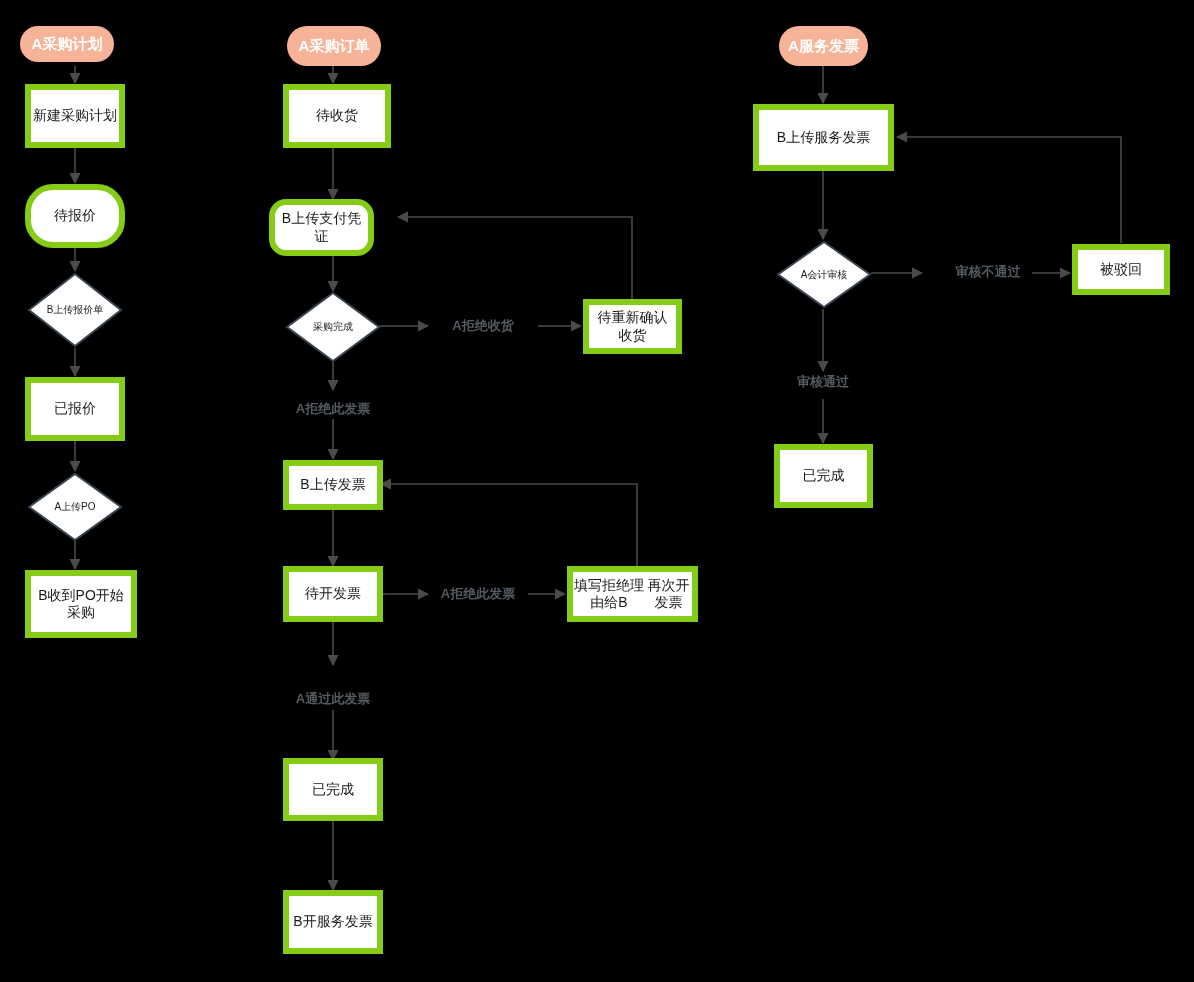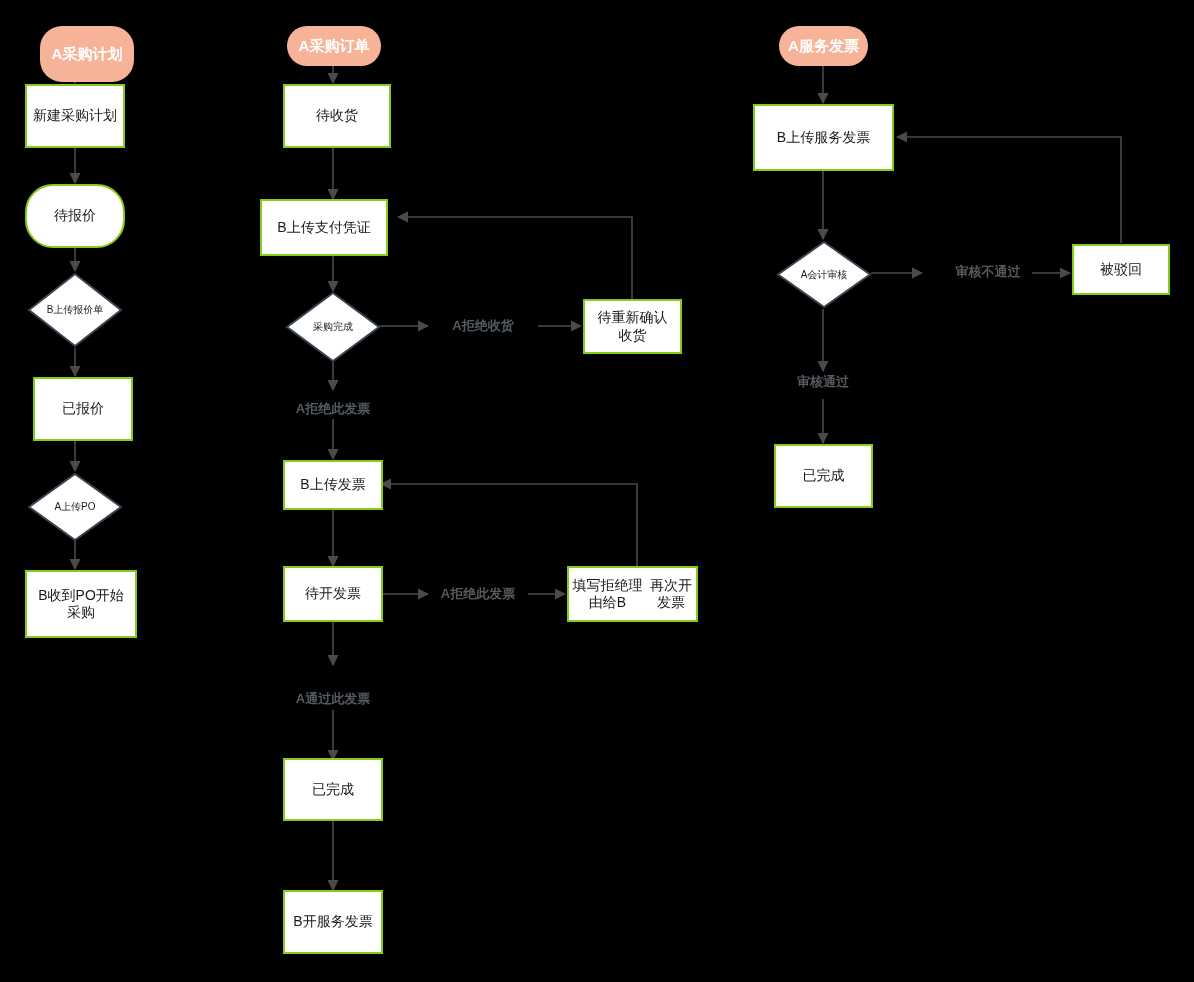--- a/index.html
+++ b/index.html
@@ -27,21 +27,21 @@
     position: absolute;
     box-sizing: border-box;
     display: flex;
     align-items: center;
     justify-content: center;
     text-align: center;
     line-height: 1.25;
   }
   .node.process {
     background: #ffffff;
-    border: 2px solid #84cc16;
+    border: 6px solid #84cc16;
     color: #1a1a1a;
     font-size: 14px;
   }
   .node.start {
     background: #f7b398;
     border: none;
     border-radius: 22px;
     color: #ffffff;
     font-size: 15px;
     font-weight: 600;
@@ -127,52 +127,52 @@
       <path d="M 871 273 L 922 273"></path>
       <path d="M 1032 273 L 1070 273"></path>
 
       <path d="M 1121 243 L 1121 137 L 897 137"></path>
 
       <path d="M 823 309 L 823 371"></path>
       <path d="M 823 399 L 823 443"></path>
     </g>
   </svg>
 
-  <div class="node start" style="left:40px; top:26px; width:94px; height:56px;">A采购计划</div>
+  <div class="node start" style="left:20px; top:26px; width:94px; height:36px;">A采购计划</div>
 
   <div class="node process" style="left:25px; top:84px; width:100px; height:64px;">新建采购计划</div>
 
   <div class="node process" style="left:25px; top:184px; width:100px; height:64px;border-radius:28px;">待报价</div>
 
   <div class="diamond-wrap" style="left:27px; top:272px; width:96px; height:76px;">
     <svg width="96" height="76" viewBox="0 0 96 76" xmlns="http://www.w3.org/2000/svg">
       <polygon points="48,2 94,38 48,74 2,38" fill="#ffffff" stroke="#3a4450" stroke-width="2"></polygon>
     </svg>
     <div class="diamond-label">B上传报价单</div>
   </div>
 
-  <div class="node process" style="left:25px; top:377px; width:100px; height:64px;margin-left:8px;">已报价</div>
+  <div class="node process" style="left:25px; top:377px; width:100px; height:64px;">已报价</div>
 
   <div class="diamond-wrap" style="left:27px; top:472px; width:96px; height:70px;">
     <svg width="96" height="70" viewBox="0 0 96 70" xmlns="http://www.w3.org/2000/svg">
       <polygon points="48,2 94,35 48,68 2,35" fill="#ffffff" stroke="#3a4450" stroke-width="2"></polygon>
     </svg>
     <div class="diamond-label">A上传PO</div>
   </div>
 
   <div class="node process" style="left:25px; top:570px; width:112px; height:68px; flex-direction:column;">
     <span>B收到PO开始</span>
     <span>采购</span>
   </div>
 
   <div class="node start" style="left:287px; top:26px; width:94px; height:40px;">A采购订单</div>
 
   <div class="node process" style="left:283px; top:84px; width:108px; height:64px;">待收货</div>
 
-  <div class="node process" style="left:260px; top:199px; width:128px; height:57px;">B上传支付凭证</div>
+  <div class="node process" style="left:269px; top:199px; width:105px; height:57px;border-radius:17px;">B上传支付凭证</div>
 
   <div class="diamond-wrap" style="left:285px; top:291px; width:96px; height:72px;">
     <svg width="96" height="72" viewBox="0 0 96 72" xmlns="http://www.w3.org/2000/svg">
       <polygon points="48,2 94,36 48,70 2,36" fill="#ffffff" stroke="#3a4450" stroke-width="2"></polygon>
     </svg>
     <div class="diamond-label">采购完成</div>
   </div>
 
   <div class="node process" style="left:583px; top:299px; width:99px; height:55px; flex-direction:column;">
     <span>待重新确认</span>

